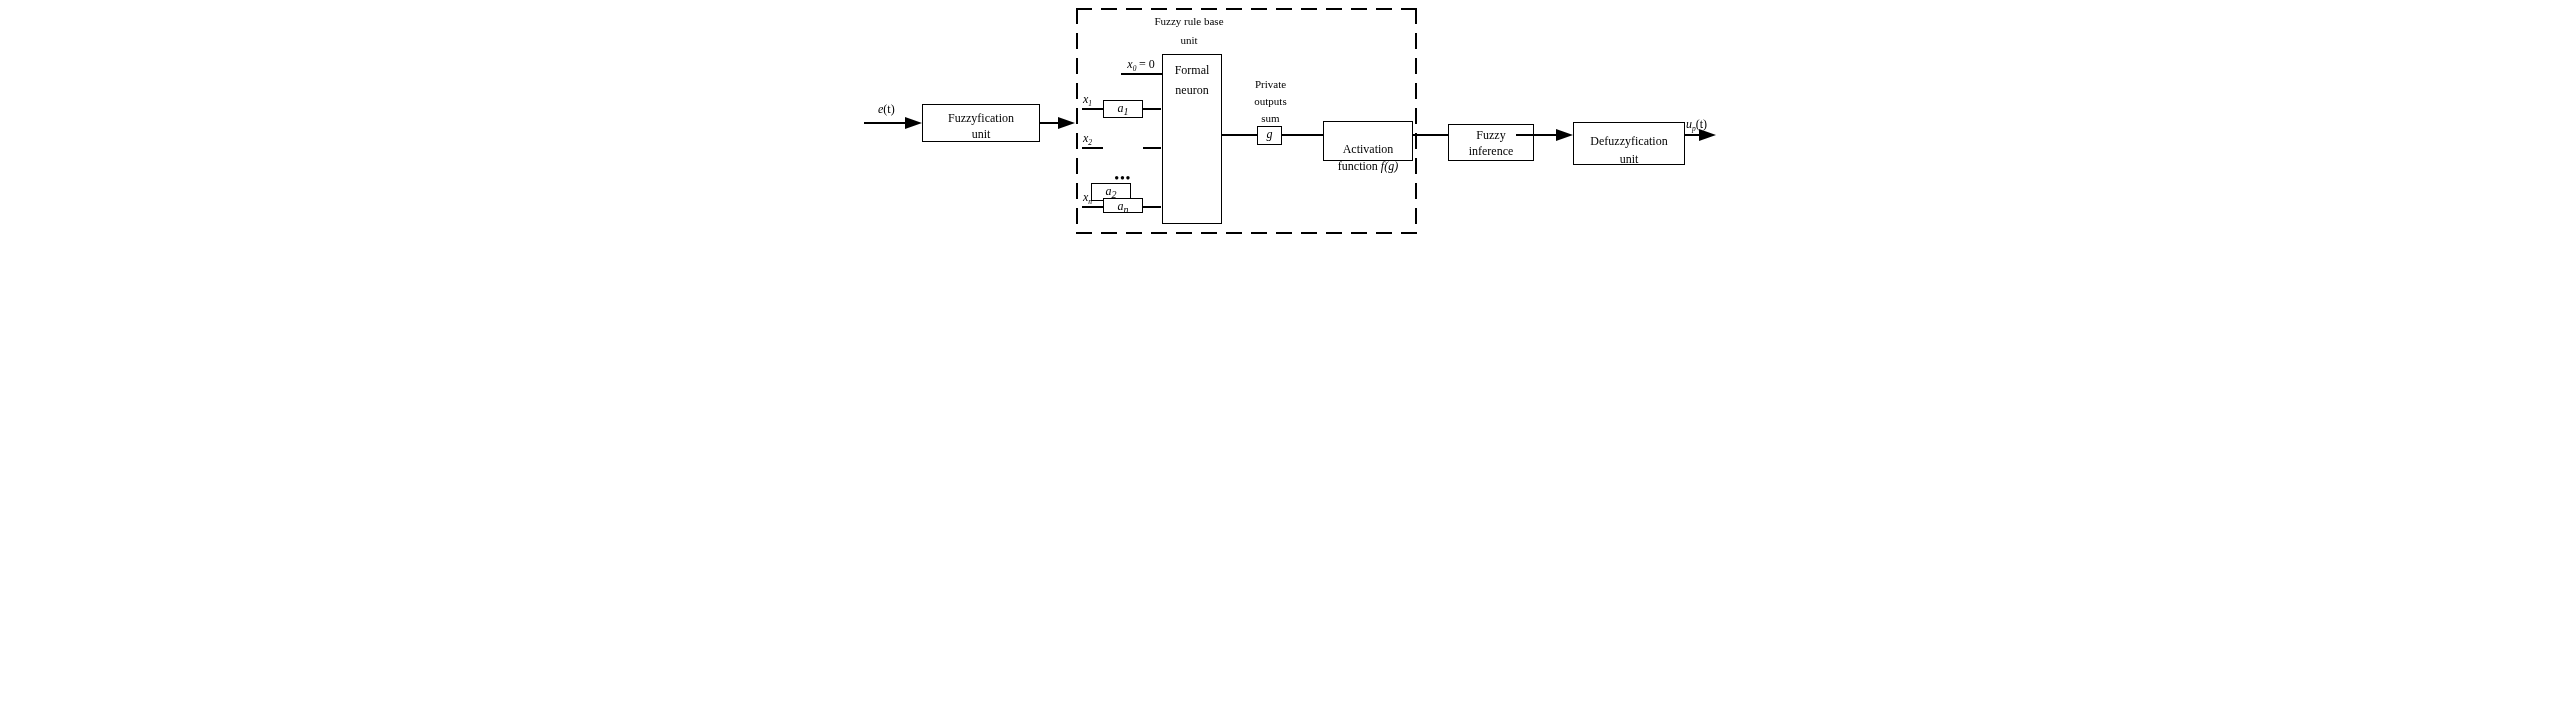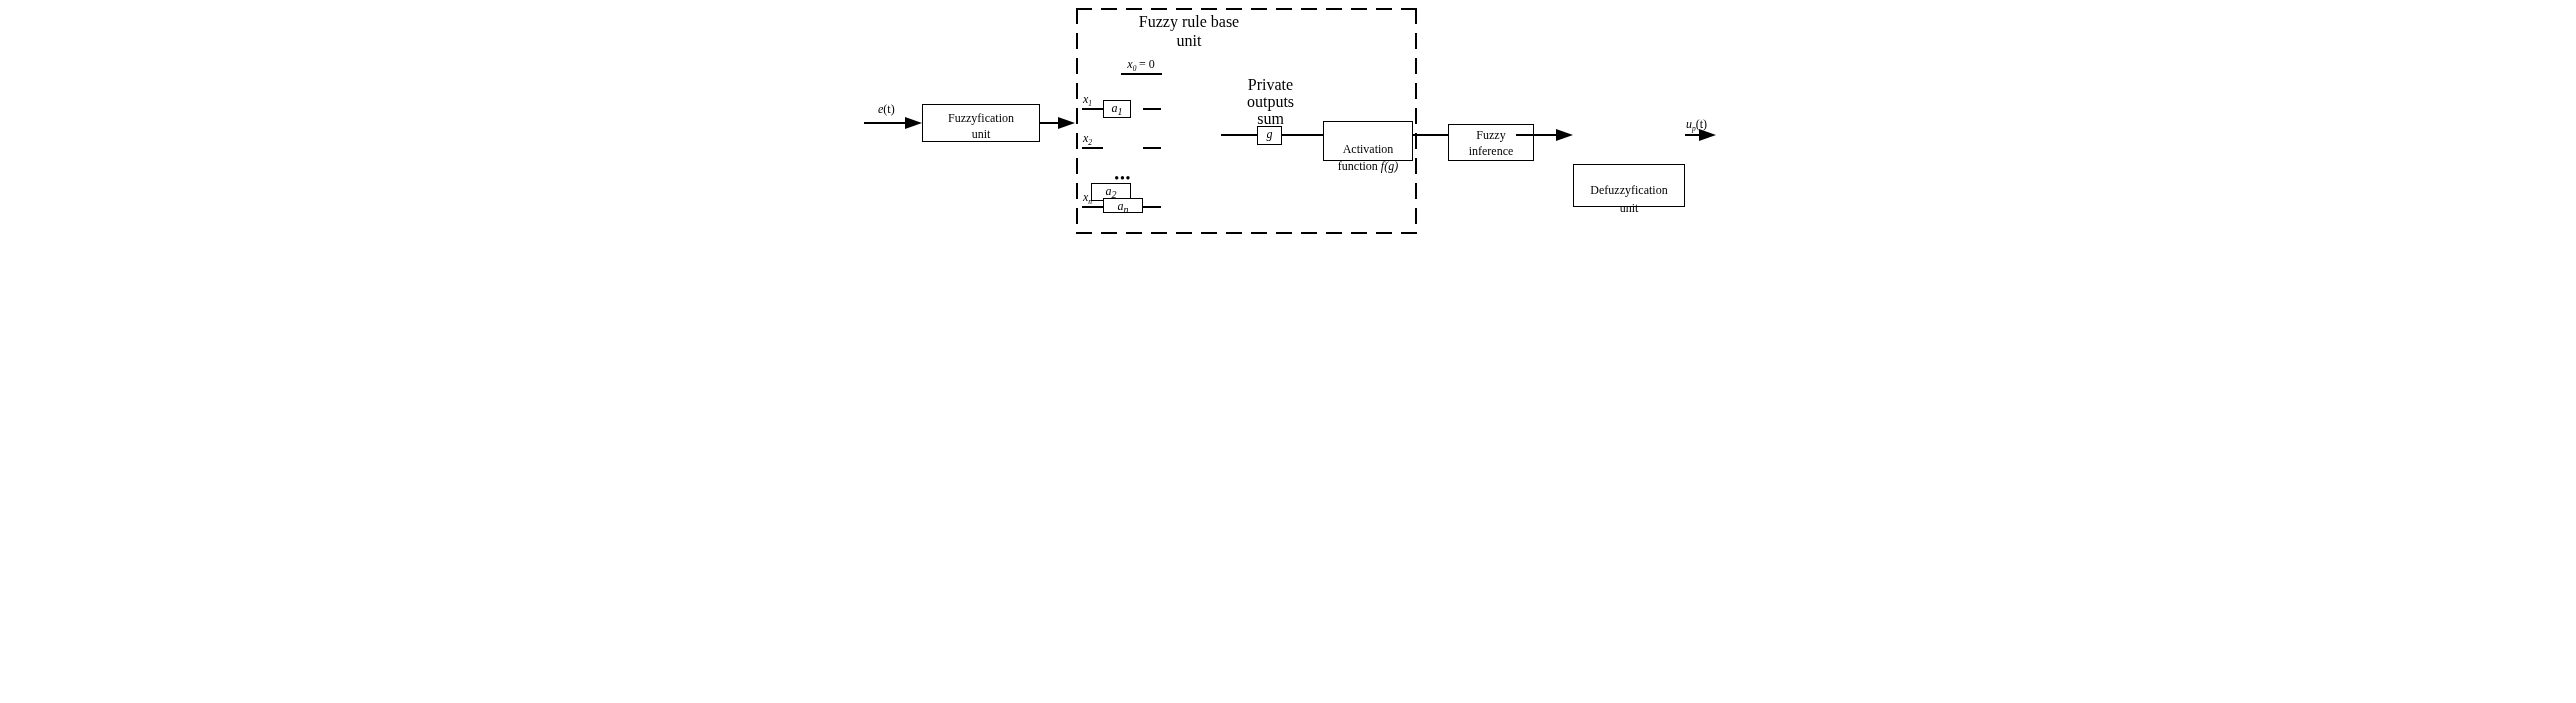--- a/index.html
+++ b/index.html
@@ -55,21 +55,21 @@
     line-height: 13.8px;
     white-space: nowrap;
   }
   .mathlabel sub {
     font-size: 0.62em;
     line-height: 0;
   }
   .textblock {
     position: absolute;
     text-align: center;
-    font-size: 16px;
+    font-size: 11px;
   }
   .dots {
     position: absolute;
     text-align: center;
     font-size: 12.5px;
     font-weight: bold;
     letter-spacing: 1.3px;
     line-height: 12.5px;
   }
   .upright { font-style: normal; }
@@ -97,24 +97,28 @@
   <div class="vdash" style="left:556px; top:3.1px; height:226px;"></div>
 
   <div class="textblock" style="left:217px; top:6.9px; width:226px; line-height:19px;">
     <div>Fuzzy rule base</div>
     <div>unit</div>
   </div>
 
   <div class="mathlabel" style="left:262px; top:53px; width:40px; text-align:center;"><span>x</span><sub>0</sub><span class="upright" style="margin-left:2.5px;">= 0</span></div>
   <div class="hline" style="left:262px; top:68px; width:41px;"></div>
 
+  <div class="box" style="left:303px; top:49px; width:60px; height:170px; padding-top:6.3px; line-height:19.4px;">
+    <div>Formal</div>
+    <div>neuron</div>
+  </div>
 
   <div class="mathlabel" style="left:224px; top:88px;"><span>x</span><sub>1</sub></div>
   <div class="hline" style="left:223px; top:103px; width:21px;"></div>
-  <div class="box" style="left:244px; top:95px; width:28px; height:17.5px; line-height:14.4px; font-style:italic;"><span>a</span><sub>1</sub></div>
+  <div class="box" style="left:244px; top:95px; width:40px; height:17.5px; line-height:14.4px; font-style:italic;"><span>a</span><sub>1</sub></div>
   <div class="hline" style="left:284px; top:103px; width:18px;"></div>
 
   <div class="mathlabel" style="left:224px; top:127px;"><span>x</span><sub>2</sub></div>
   <div class="hline" style="left:223px; top:142px; width:21px;"></div>
   <div class="box" style="left:232px; top:134px; width:40px; height:17.5px; line-height:14.4px; font-style:italic;margin-top:44px;"><span>a</span><sub>2</sub></div>
   <div class="hline" style="left:284px; top:142px; width:18px;"></div>
 
   <div class="dots" style="left:244px; top:167px; width:40px;">•••</div>
 
   <div class="mathlabel" style="left:224px; top:186px;"><span>x</span><sub>n</sub></div>
@@ -142,21 +146,21 @@
   <div class="hline" style="left:553px; top:129px; width:36px;"></div>
 
   <div class="box" style="left:589px; top:119px; width:86px; height:37px; padding-top:1.9px;">
     <div>Fuzzy</div>
     <div>inference</div>
   </div>
 
   <div class="hline" style="left:657px; top:129px; width:40px;"></div>
   <div class="arrowhead" style="left:697px; top:124px;"></div>
 
-  <div class="box" style="left:714px; top:117px; width:112px; height:43px; padding-top:16px; line-height:18px;margin-top:42px;">
+  <div class="box" style="left:714px; top:117px; width:112px; height:43px; padding-top:9px; line-height:18px;">
     <div>Defuzzyfication</div>
     <div>unit</div>
   </div>
 
   <div class="mathlabel" style="left:827px; top:113px;text-align:right;"><span>u</span><sub>p</sub><span class="upright">(t)</span></div>
   <div class="hline" style="left:826px; top:129px; width:15px;"></div>
   <div class="arrowhead" style="left:840px; top:124px;"></div>
 
 </div>
 

